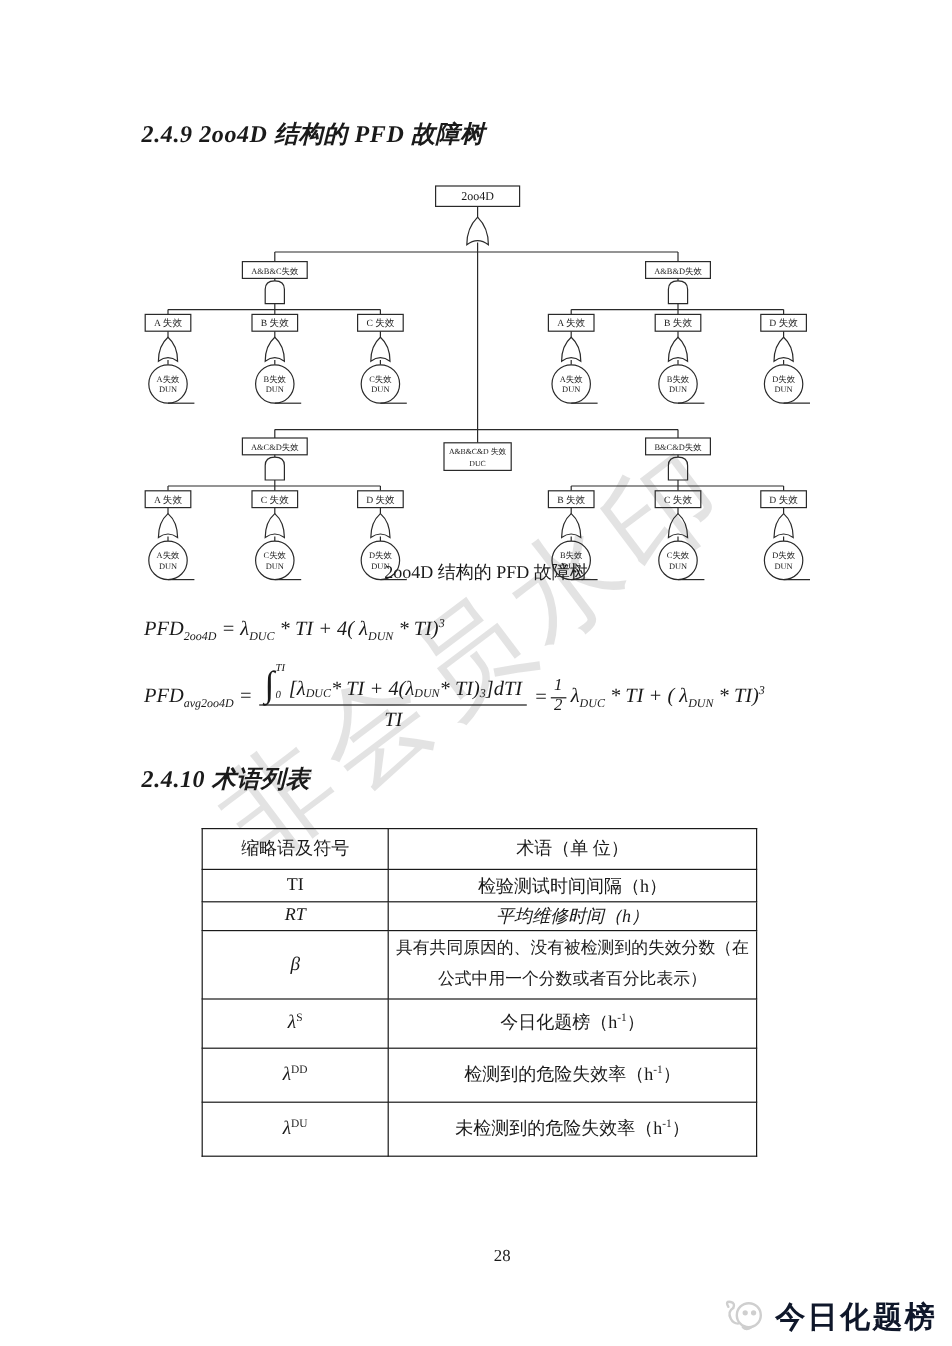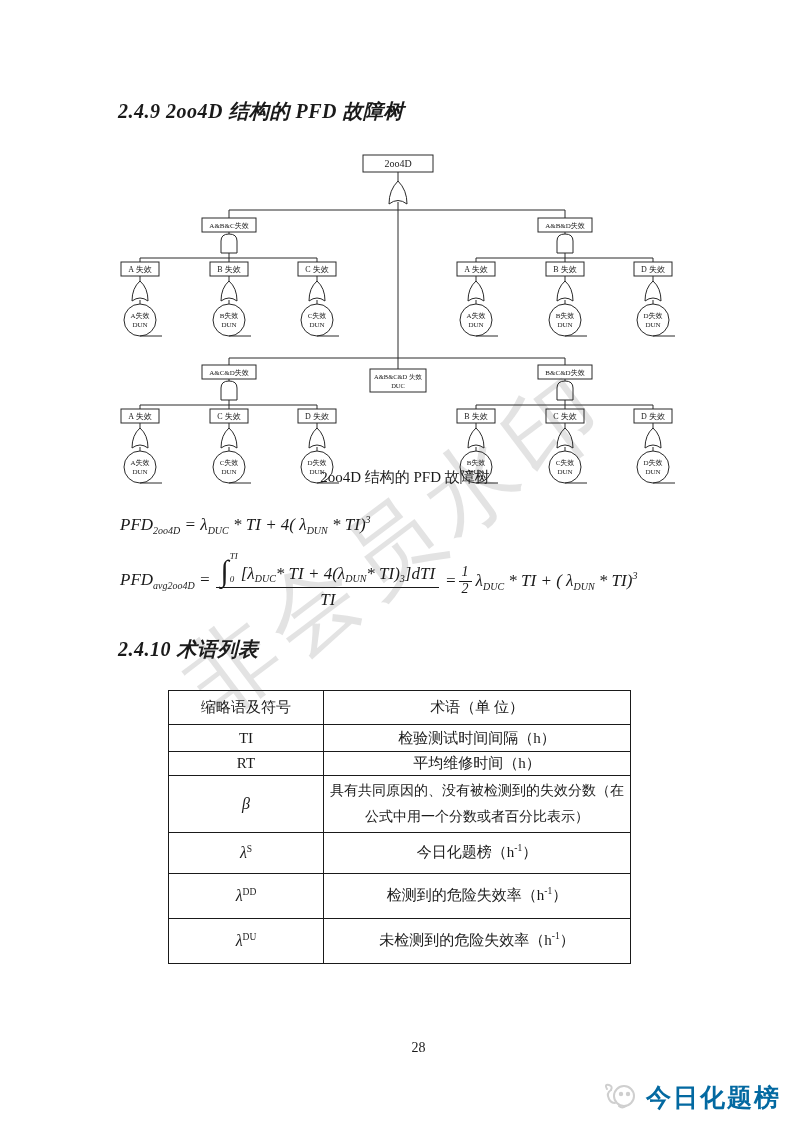--- a/index.html
+++ b/index.html
@@ -22,30 +22,30 @@
   .intlim{display:inline-flex;flex-direction:column;justify-content:space-between;height:32px;
           font-size:9px;line-height:1;margin:0 3px 0 1px;}
   .half{display:inline-flex;flex-direction:column;align-items:center;font-size:14px;line-height:1.05;margin:0 4px 0 2px;}
   .half .hn{border-bottom:1.3px solid #1a1a1a;padding:0 3px 1px;}
   .terms{position:absolute;left:168px;top:690px;border-collapse:collapse;table-layout:fixed;}
   .terms td,.terms th{border:1.4px solid #1a1a1a;font-size:15px;font-weight:normal;
           text-align:center;vertical-align:middle;padding:0 2px;}
   .terms .c1{width:150px;} .terms .c2{width:302px;}
   .terms sup{font-size:9.5px;}
   .sym-i{font-style:italic;font-size:16px;}
-  .rh{height:34px;} .r0{height:27px;} .r1{height:24px;} .r2{height:52px;}
+  .rh{height:34px;} .r0{height:27px;} .r1{height:24px;font-style:italic;} .r2{height:52px;}
   .r3{height:44px;} .r4{height:41px;} .r5{height:45px;} .r6{height:45px;}
   .beta-cell{text-align:left;font-size:14px !important;line-height:1.85;padding:2px 6px !important;margin-left:16px;}
   .pagenum{position:absolute;top:1040px;left:0;width:100%;text-align:center;font-size:14px;margin-left:22px;}
   .watermark{position:absolute;left:395px;top:545px;transform:translate(-50%,-50%) rotate(-37deg);
              font-size:92px;letter-spacing:8px;white-space:nowrap;color:rgba(60,60,60,.14);
              font-family:"Liberation Sans",sans-serif;z-index:9;pointer-events:none;}
   .logo{position:absolute;left:597px;top:1079px;display:flex;align-items:center;gap:5px;z-index:3;}
   .logo-text{font-family:"Liberation Sans","DejaVu Sans",sans-serif;font-size:25px;font-weight:bold;
-             color:#0369a1;letter-spacing:2px;}
+             color:#0f172a;letter-spacing:2px;}
 </style>
 </head>
 <body>
 
 <div class="page">
 
   <div class="h1" style="top:98px">2.4.9 2oo4D 结构的 PFD 故障树</div>
 
   <svg width="793" height="520" viewBox="0 0 793 520" style="position:absolute;left:0;top:0">
     <g>

